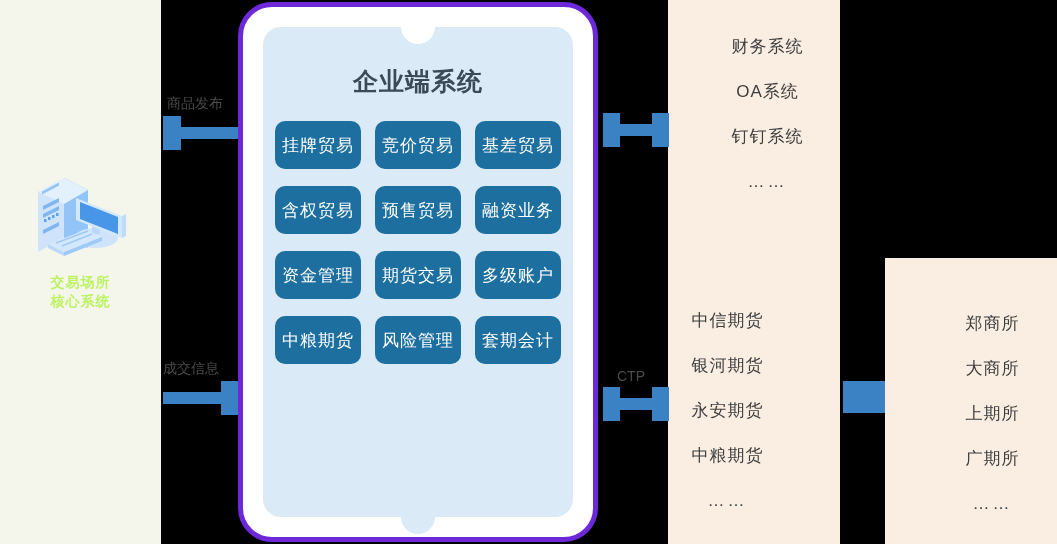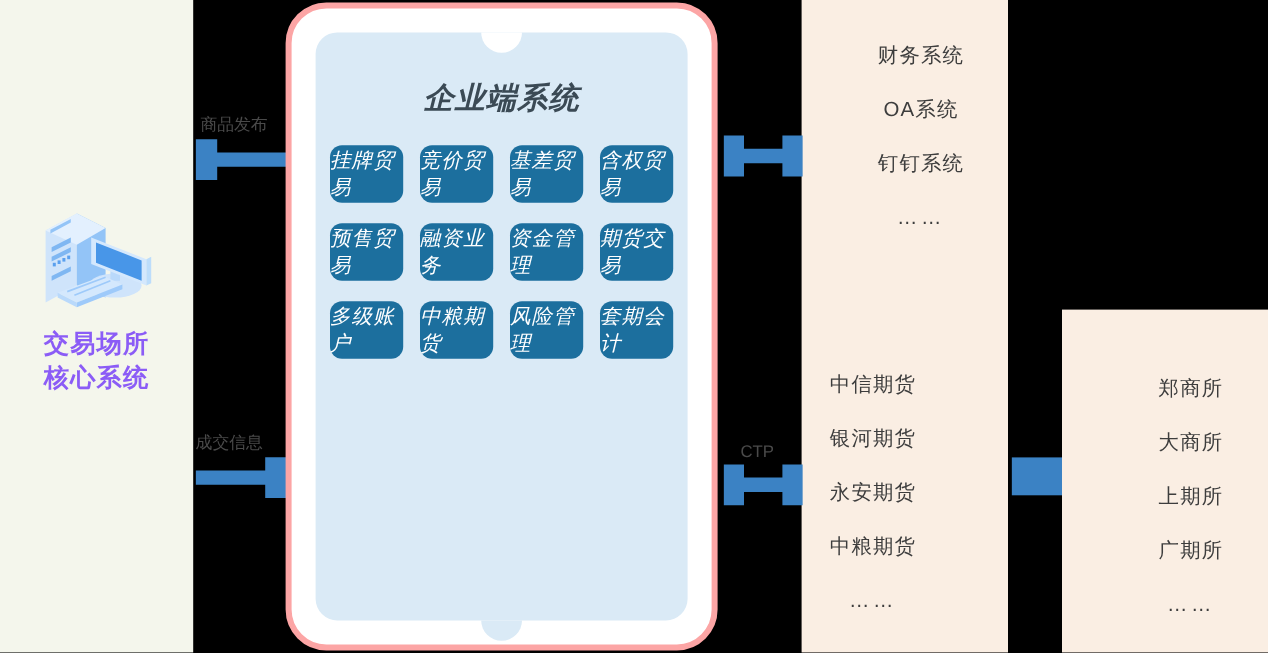--- a/index.html
+++ b/index.html
@@ -45,23 +45,23 @@
     text-align: center;
   }
   #venue-icon {
     width: 110px;
     height: 105px;
     margin: 0 auto;
     display: block;
   }
   #venue-title {
     margin-top: 8px;
-    font-size: 21px;
+    font-size: 14px;
     font-weight: bold;
-    color: #8b5cf6;
+    color: #bef264;
     line-height: 1.38;
     letter-spacing: 1px;
     white-space: pre-line;
   }
 
   
   .arrow-wrap {
     position: absolute;
   }
   .arrow-label {
@@ -69,25 +69,24 @@
     font-size: 14px;
     color: #4a4a4a;
     white-space: nowrap;
   }
 
   
   #phone {
     position: absolute;
     left: 238px; top: 2px;
     width: 360px; height: 540px;
-    border: 5px solid #fca5a5;
+    border: 5px solid #6d28d9;
     border-radius: 34px;
     background: #ffffff;
     box-sizing: border-box;
-    font-style: italic;
   }
   #phone-screen {
     position: absolute;
     left: 20px; top: 20px;
     right: 20px; bottom: 20px;
     background: #daeaf6;
     border-radius: 18px;
     overflow: visible;
   }
   #notch-top {
@@ -120,21 +119,21 @@
     font-size: 25px;
     font-weight: bold;
     color: #3b4a55;
     letter-spacing: 1px;
   }
   #tile-grid {
     position: absolute;
     left: 12px; right: 12px;
     top: 94px;
     display: grid;
-    grid-template-columns: 1fr 1fr 1fr 1fr;
+    grid-template-columns: 1fr 1fr 1fr;
     grid-gap: 17px 14px;
   }
   .tile {
     height: 48px;
     background: #1c6f9e;
     border-radius: 10px;
     color: #ffffff;
     font-size: 17px;
     letter-spacing: 1px;
     display: flex;

